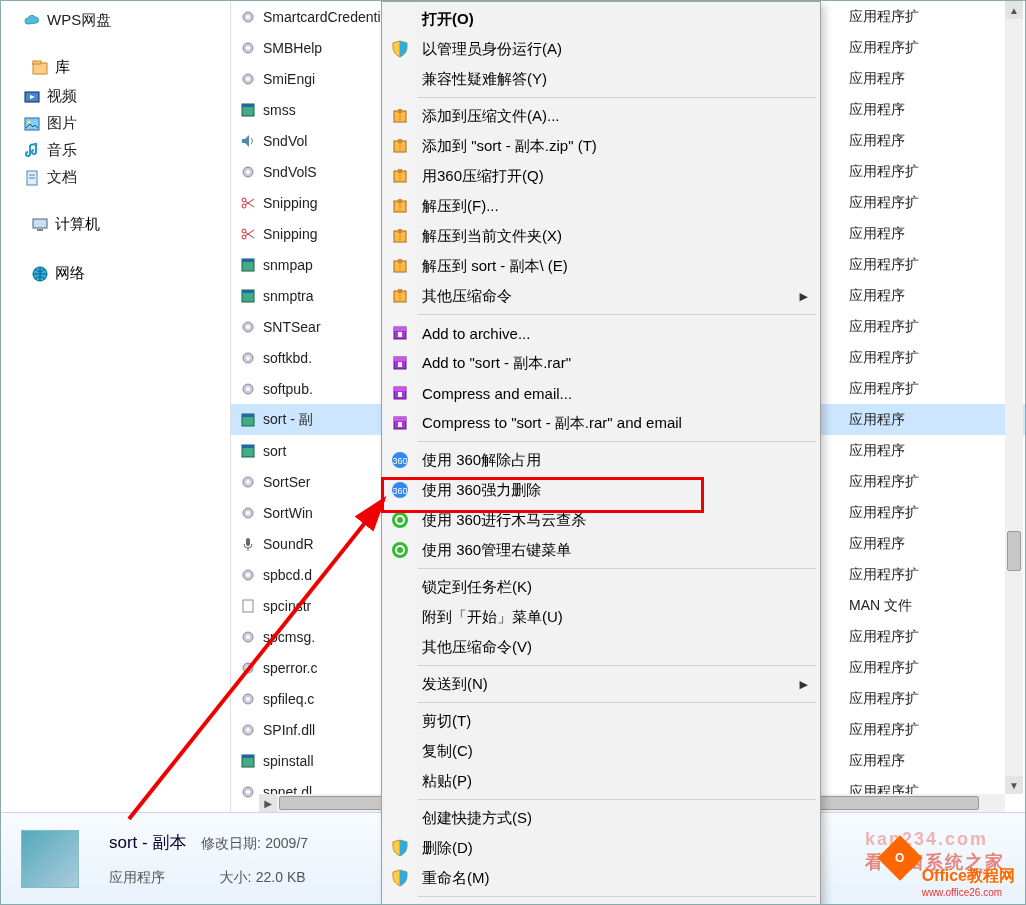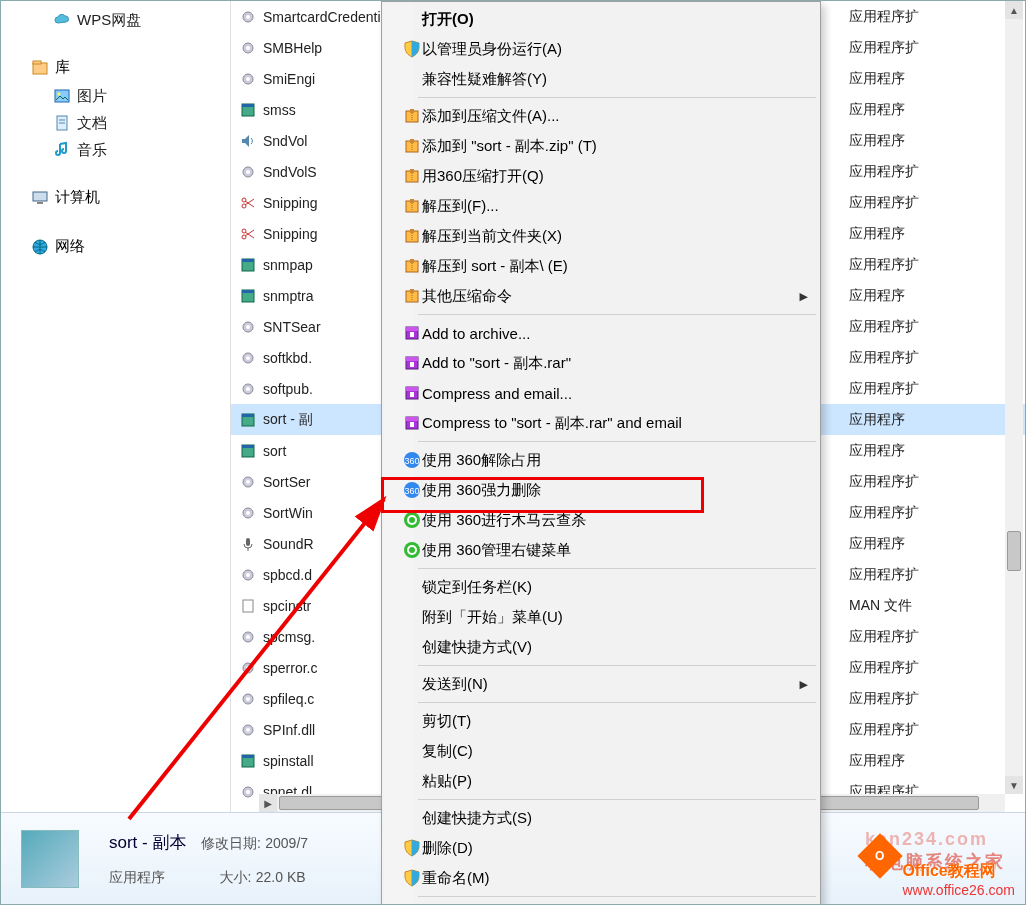--- a/index.html
+++ b/index.html
@@ -14,22 +14,22 @@
   border: 1px solid #8aa;
 }
 .container { display: flex; height: 100%; }
 .sidebar {
   width: 230px;
   background: #fff;
   padding: 6px 0;
   border-right: 1px solid #e0e0e0;
 }
 .tree-item {
-  display: flex; align-items: flex-start;
-  padding: 4px 8px 4px 52px;
+  display: flex; align-items: flex-end;
+  padding: 4px 8px 4px 22px;
   cursor: pointer;
   font-size: 15px;
   color: #222;
 }
 .tree-group { padding: 6px 8px 6px 30px; font-size: 15px; display:flex; align-items:center;}
 .icon { width: 18px; height: 18px; margin-right: 6px; display:inline-flex; align-items:center; justify-content:center; }
 .file-list {
   flex: 1;
   background: #fff;
   overflow: hidden;
@@ -87,21 +87,21 @@
 }
 .menu-item {
   display:flex; align-items:center;
   height:30px; padding-left:38px; padding-right:30px;
   font-size:15px; color:#000;
   position:relative;
   cursor:default;
 }
 .menu-item.bold { font-weight:bold; }
 .menu-sep { height:1px; background:#d0d0d0; margin: 3px 2px 3px 34px; }
-.menu-icon { position:absolute; left:18px; width:20px; height:20px; display:flex; align-items:center; justify-content:center;}
+.menu-icon { position:absolute; left:6px; width:20px; height:20px; display:flex; align-items:center; justify-content:center;}
 .menu-arrow { position:absolute; right:10px; font-size:11px; color:#333;}
 .highlight-box {
   position:absolute;
   left:380px; top:476px;
   width:323px; height:36px;
   border:3px solid #e00;
   z-index:110;
   pointer-events:none;
 }
 .red-arrow {
@@ -144,45 +144,54 @@
           <svg width="18" height="18">
             <rect x="2" y="4" width="14" height="11" fill="#fc8" stroke="#c82"></rect>
             <rect x="2" y="2" width="8" height="3" fill="#fc8" stroke="#c82"></rect>
           </svg>
         </span>
     <span>库</span>
       </div>
       <div class="tree-item" style="">
     <span class="icon">
           <svg width="18" height="18">
+            <rect x="2" y="4" width="14" height="10" fill="#48c" stroke="#126"></rect>
+            <polygon points="7,7 12,9 7,11" fill="#fff"></polygon>
+          </svg>
+        </span>
+    <span>视频</span>
+      </div>
+      <div class="tree-item" style="">
+    <span class="icon">
+          <svg width="18" height="18">
             <rect x="2" y="3" width="14" height="12" fill="#8cf" stroke="#26a"></rect>
             <circle cx="6" cy="7" r="1.5" fill="#ff5"></circle>
             <path d="M3 13l4-4 3 3 2-2 3 3" stroke="#164" fill="none"></path>
           </svg>
         </span>
     <span>图片</span>
       </div>
       <div class="tree-item" style="">
     <span class="icon">
           <svg width="18" height="18">
+            <path d="M7 3v9a2 2 0 11-2-2" stroke="#29c" fill="none" stroke-width="2"></path>
+            <path d="M7 3l6-1v8a2 2 0 11-2-2" stroke="#29c" fill="none" stroke-width="2"></path>
+          </svg>
+        </span>
+    <span>音乐</span>
+      </div>
+      <div class="tree-item" style="">
+    <span class="icon">
+          <svg width="18" height="18">
             <rect x="4" y="2" width="10" height="14" fill="#def" stroke="#58a"></rect>
             <line x1="6" y1="6" x2="12" y2="6" stroke="#58a"></line>
             <line x1="6" y1="9" x2="12" y2="9" stroke="#58a"></line>
           </svg>
         </span>
     <span>文档</span>
-      </div>
-      <div class="tree-item" style="">
-    <span class="icon">
-          <svg width="18" height="18">
-            <path d="M7 3v9a2 2 0 11-2-2" stroke="#29c" fill="none" stroke-width="2"></path>
-            <path d="M7 3l6-1v8a2 2 0 11-2-2" stroke="#29c" fill="none" stroke-width="2"></path>
-          </svg>
-        </span>
-    <span>音乐</span>
       </div>
       <div class="tree-group selected" style="margin-top:18px;align-items:flex-end;">
     <span class="icon">
           <svg width="18" height="18">
             <rect x="2" y="3" width="14" height="9" fill="#cde" stroke="#468"></rect>
             <rect x="6" y="13" width="6" height="2" fill="#888"></rect>
           </svg>
         </span>
     <span>计算机</span>
       </div>
@@ -747,21 +756,21 @@
     <span>锁定到任务栏(K)</span>
 
   </div>
     <div class="menu-item">
 
     <span>附到「开始」菜单(U)</span>
 
   </div>
     <div class="menu-item">
 
-    <span>创建快捷方式(V)</span>
+    <span>其他压缩命令(V)</span>
 
   </div>
     <div class="menu-sep"></div>
     <div class="menu-item">
 
     <span>发送到(N)</span>
     <span class="menu-arrow">▶</span>
   </div>
     <div class="menu-sep"></div>
     <div class="menu-item">
@@ -844,15 +853,15 @@
 <div class="watermark2">
   <div style="font-size:18px;opacity:.6">kan234.com</div>
   <div>看电脑系统之家</div>
 </div>
 <div class="watermark1">
   <div class="wm-badge">
       <span>O</span>
     </div>
   <div>
     <div class="wm-text">Office教程网</div>
-    <div style="color:#e33;font-size:14px">www.office26.com</div>
+    <div style="color:#e33;font-size:10px">www.office26.com</div>
   </div>
 </div>
 
 </body></html>

